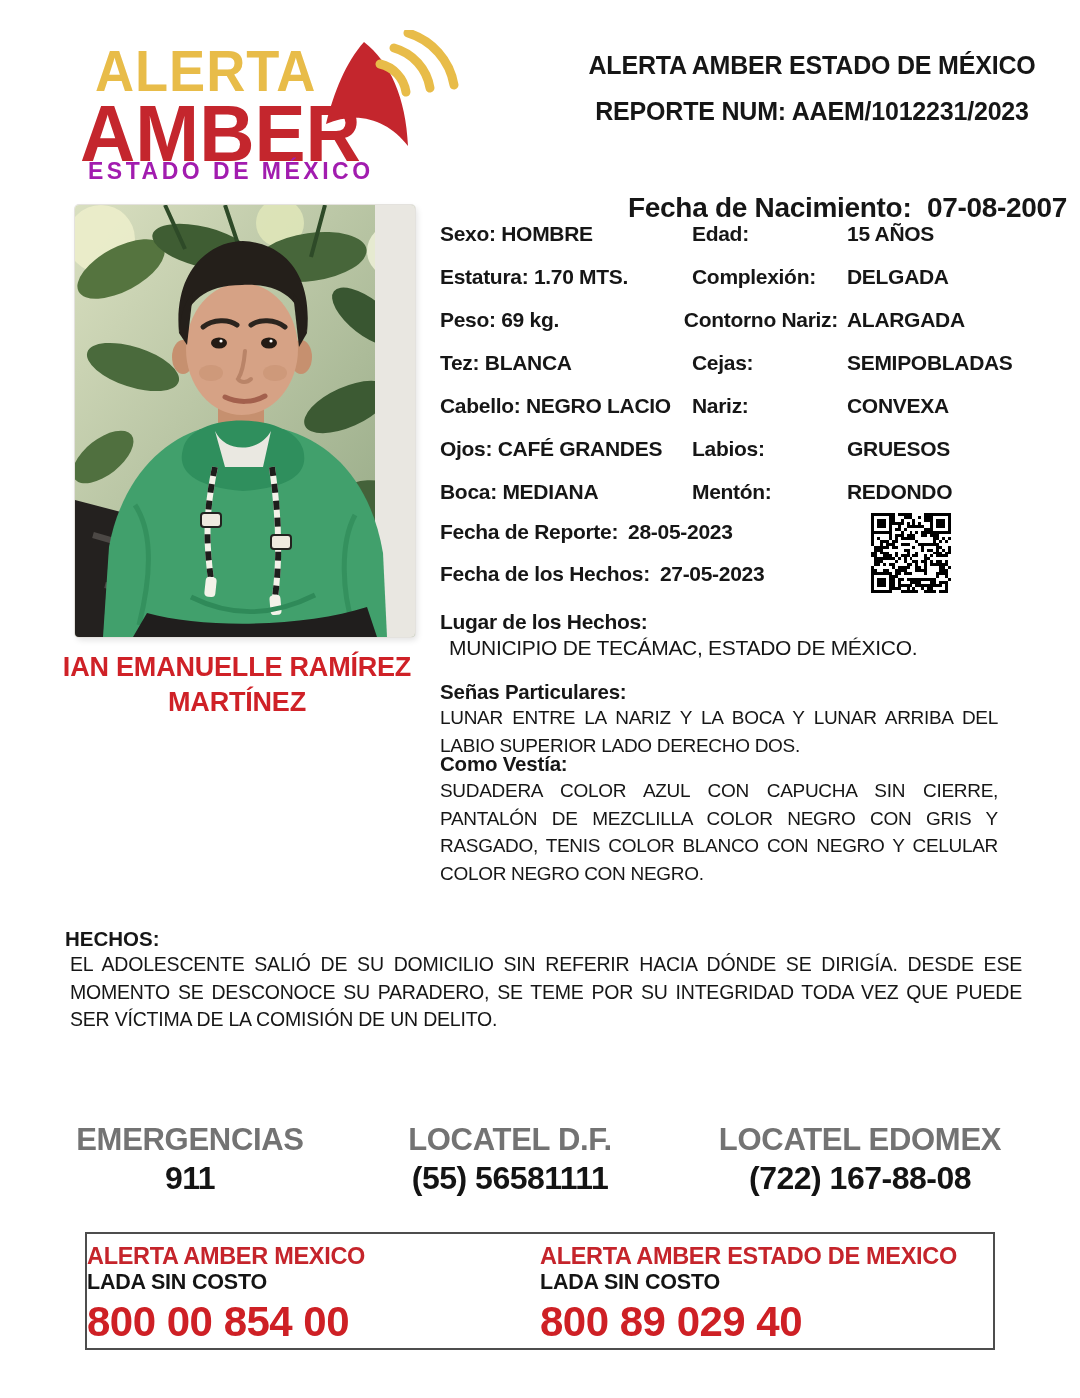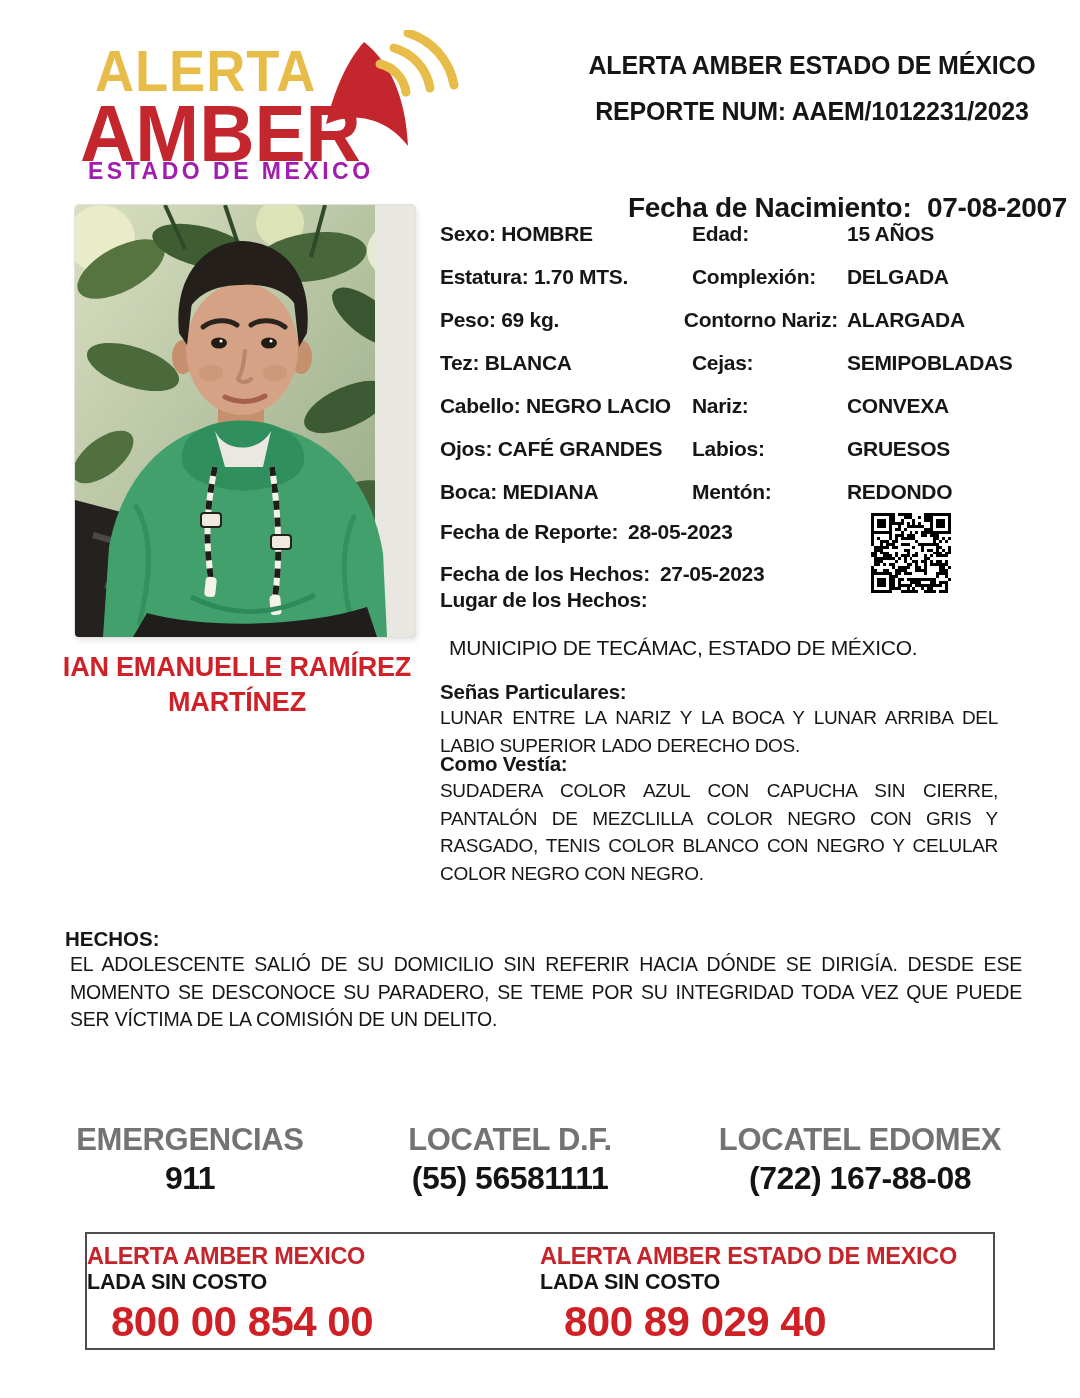--- a/index.html
+++ b/index.html
@@ -51,21 +51,21 @@
   
   .birth{left:628px;top:192px;font-size:28px;font-weight:700;white-space:nowrap;letter-spacing:-0.3px;}
   .frow{left:440px;width:585px;display:flex;font-size:21px;font-weight:700;letter-spacing:-0.3px;}
   .cl{width:252px;white-space:nowrap;}
   .cr{flex:1;display:flex;}
   .rl{flex:1;text-align:left;white-space:nowrap;}
   .rv{width:178px;margin-left:9px;white-space:nowrap;}
   .dateline{left:440px;font-size:21px;font-weight:700;white-space:nowrap;letter-spacing:-0.3px;}
   .dateline .val{margin-left:10px;}
   .qr{left:868px;top:510px;width:86px;height:86px;}
-  .place-label{left:440px;top:588px;font-size:21px;font-weight:700;letter-spacing:-0.3px;}
+  .place-label{left:440px;top:610px;font-size:21px;font-weight:700;letter-spacing:-0.3px;}
   .place-value{left:449px;top:636px;font-size:21px;font-weight:400;letter-spacing:-0.3px;white-space:nowrap;}
   .sec-label{left:440px;font-size:20.5px;font-weight:700;letter-spacing:-0.2px;}
   .sec-text{left:440px;width:558px;font-size:19px;font-weight:400;line-height:27.5px;letter-spacing:-0.3px;text-align:justify;}
   
   .hechos-label{left:65px;top:927px;font-size:20.5px;font-weight:700;}
   .hechos-text{left:70px;top:951px;width:952px;font-size:19.5px;line-height:27.5px;letter-spacing:-0.2px;text-align:justify;}
   
   .contact{top:1122px;text-align:center;}
   .contact .clabel{font-size:31px;font-weight:800;color:#737373;letter-spacing:-0.3px;}
   .contact .cnum{font-size:32px;font-weight:800;color:#141414;margin-top:2px;letter-spacing:-0.5px;}
@@ -74,21 +74,21 @@
   .c3{left:690px;width:340px;}
   
   .hotbox{
     left:85px;top:1232px;width:906px;height:114px;
     border:2px solid #4d4d4d;background:#fff;
     display:grid;grid-template-columns:1fr 1fr;
   }
   .hotcol{padding-top:9px;}
   .hot-title{font-size:23.5px;font-weight:800;color:#c5242b;letter-spacing:-0.3px;}
   .hot-sub{font-size:21.5px;font-weight:800;color:#141414;letter-spacing:-0.2px;}
-  .hot-num{font-size:42px;font-weight:800;color:#ce2025;margin-top:3px;letter-spacing:-0.5px;padding-left:24px;}
+  .hot-num{font-size:42px;font-weight:800;color:#ce2025;margin-top:3px;letter-spacing:-0.5px;}
 </style>
 </head>
 <body>
 
 <div class="page">
 
   <div class="abs logo-alerta">ALERTA</div>
   <div class="abs logo-amber">AMBER</div>
   <div class="abs" style="left:302px;top:30px;">
     <svg width="160" height="145" viewBox="0 0 160 145">

